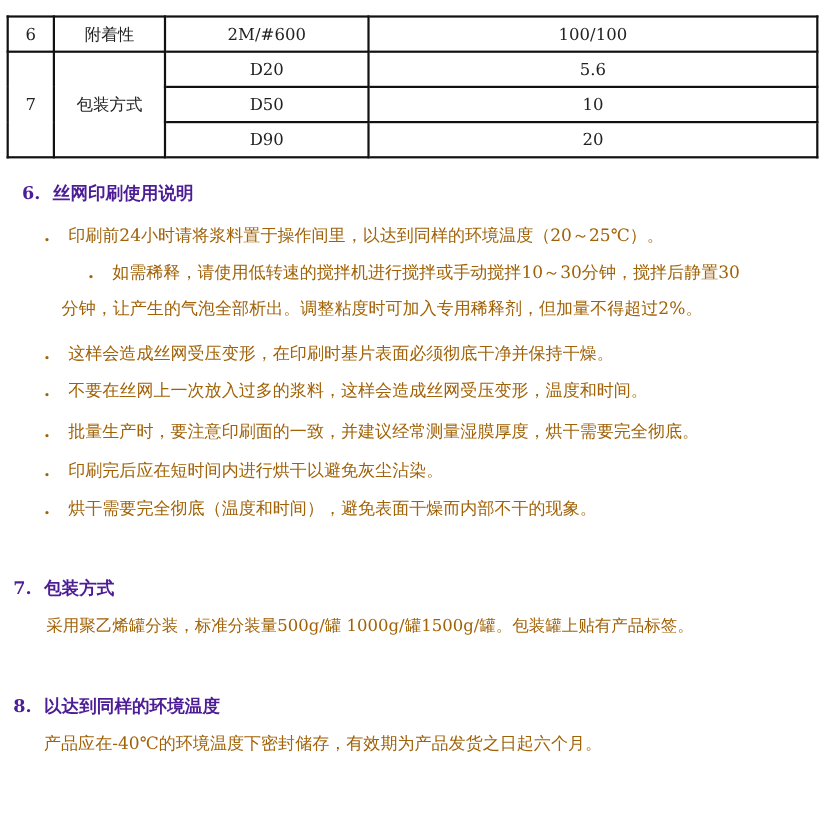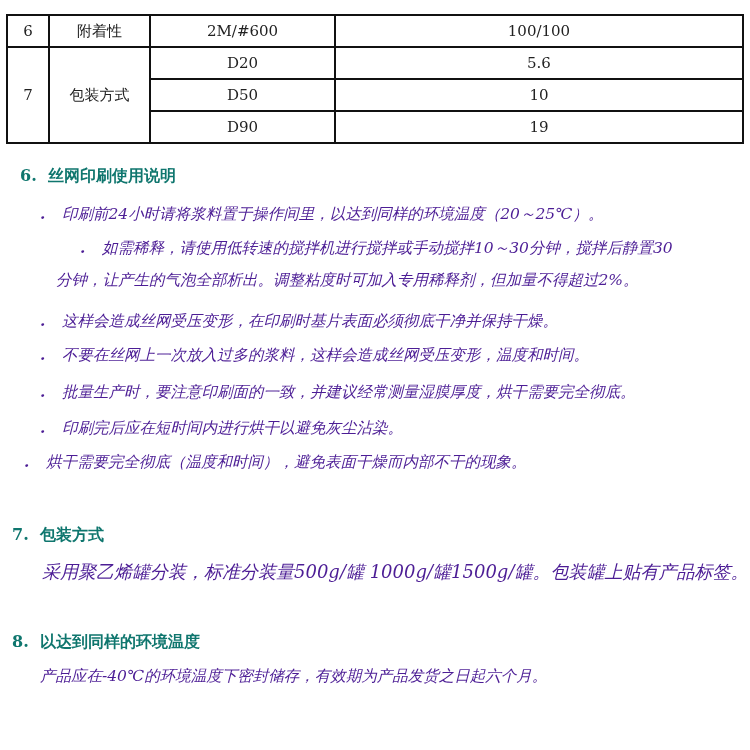--- a/index.html
+++ b/index.html
@@ -18,26 +18,26 @@
     text-align: center; vertical-align: middle;
     font-size: 15px; height: 30px; padding: 0;
     color: #222;
   }
   .c-no { width: 42px; }
   .c-name { width: 101px; }
   .c-cond { width: 185px; }
   .c-val { width: auto; }
 
   .section-title {
-    position: absolute; font-weight: bold; font-size: 16px; color: #0f766e;
+    position: absolute; font-weight: bold; font-size: 16px; color: #4c1d95;
     font-family: "DejaVu Serif", "Liberation Serif", serif;
   }
   .section-title .num { display: inline-block; width: 28px; }
   .line {
-    position: absolute; font-size: 15.5px; white-space: nowrap; color: #4c1d95; font-style: italic;
+    position: absolute; font-size: 15.5px; white-space: nowrap; color: #a16207;
   }
   .bullet { display: inline-block; width: 22px; font-weight: bold; }
 </style>
 </head>
 <body>
 
 <table class="spec-table">
   <colgroup>
     <col class="c-no">
       <col class="c-name">
@@ -56,21 +56,21 @@
     <td rowspan="3">包装方式</td>
     <td>D20</td>
     <td>5.6</td>
   </tr>
   <tr>
     <td>D50</td>
     <td>10</td>
   </tr>
   <tr>
     <td>D90</td>
-    <td>19</td>
+    <td>20</td>
   </tr>
 </tbody>
   </table>
 
 <div class="section-title" style="left:20px; top:166px;">
   <span class="num">6.</span><span>丝网印刷使用说明</span>
 </div>
 
 <div class="line" style="left:40px; top:204px;">
   <span class="bullet">.</span><span>印刷前24小时请将浆料置于操作间里，以达到同样的环境温度（20～25℃）。</span>
@@ -86,25 +86,25 @@
 </div>
 <div class="line" style="left:40px; top:345px;">
   <span class="bullet">.</span><span>不要在丝网上一次放入过多的浆料，这样会造成丝网受压变形，温度和时间。</span>
 </div>
 <div class="line" style="left:40px; top:382px;">
   <span class="bullet">.</span><span>批量生产时，要注意印刷面的一致，并建议经常测量湿膜厚度，烘干需要完全彻底。</span>
 </div>
 <div class="line" style="left:40px; top:418px;">
   <span class="bullet">.</span><span>印刷完后应在短时间内进行烘干以避免灰尘沾染。</span>
 </div>
-<div class="line" style="left:24px; top:452px;">
+<div class="line" style="left:40px; top:452px;">
   <span class="bullet">.</span><span>烘干需要完全彻底（温度和时间），避免表面干燥而内部不干的现象。</span>
 </div>
 
 <div class="section-title" style="left:12px; top:525px;">
   <span class="num">7.</span><span>包装方式</span>
 </div>
-<div class="line" style="left:42px; top:560px; font-size:18px;">采用聚乙烯罐分装，标准分装量500g/罐 1000g/罐1500g/罐。包装罐上贴有产品标签。</div>
+<div class="line" style="left:42px; top:560px; font-size:15px;">采用聚乙烯罐分装，标准分装量500g/罐 1000g/罐1500g/罐。包装罐上贴有产品标签。</div>
 
 <div class="section-title" style="left:12px; top:632px;">
   <span class="num">8.</span><span>以达到同样的环境温度</span>
 </div>
 <div class="line" style="left:40px; top:666px;">产品应在-40℃的环境温度下密封储存，有效期为产品发货之日起六个月。</div>
 
 </body></html>

